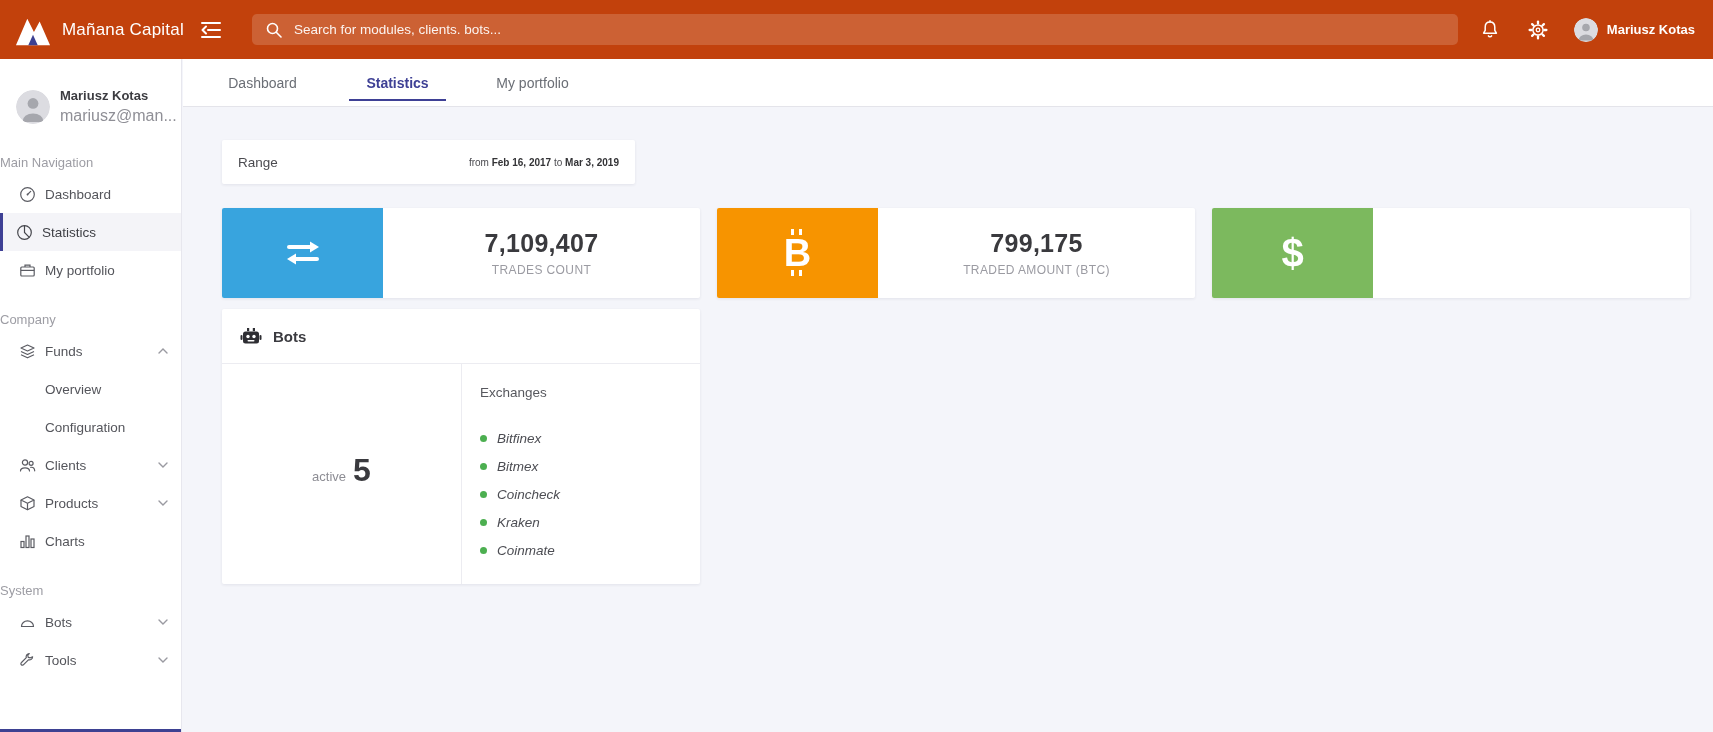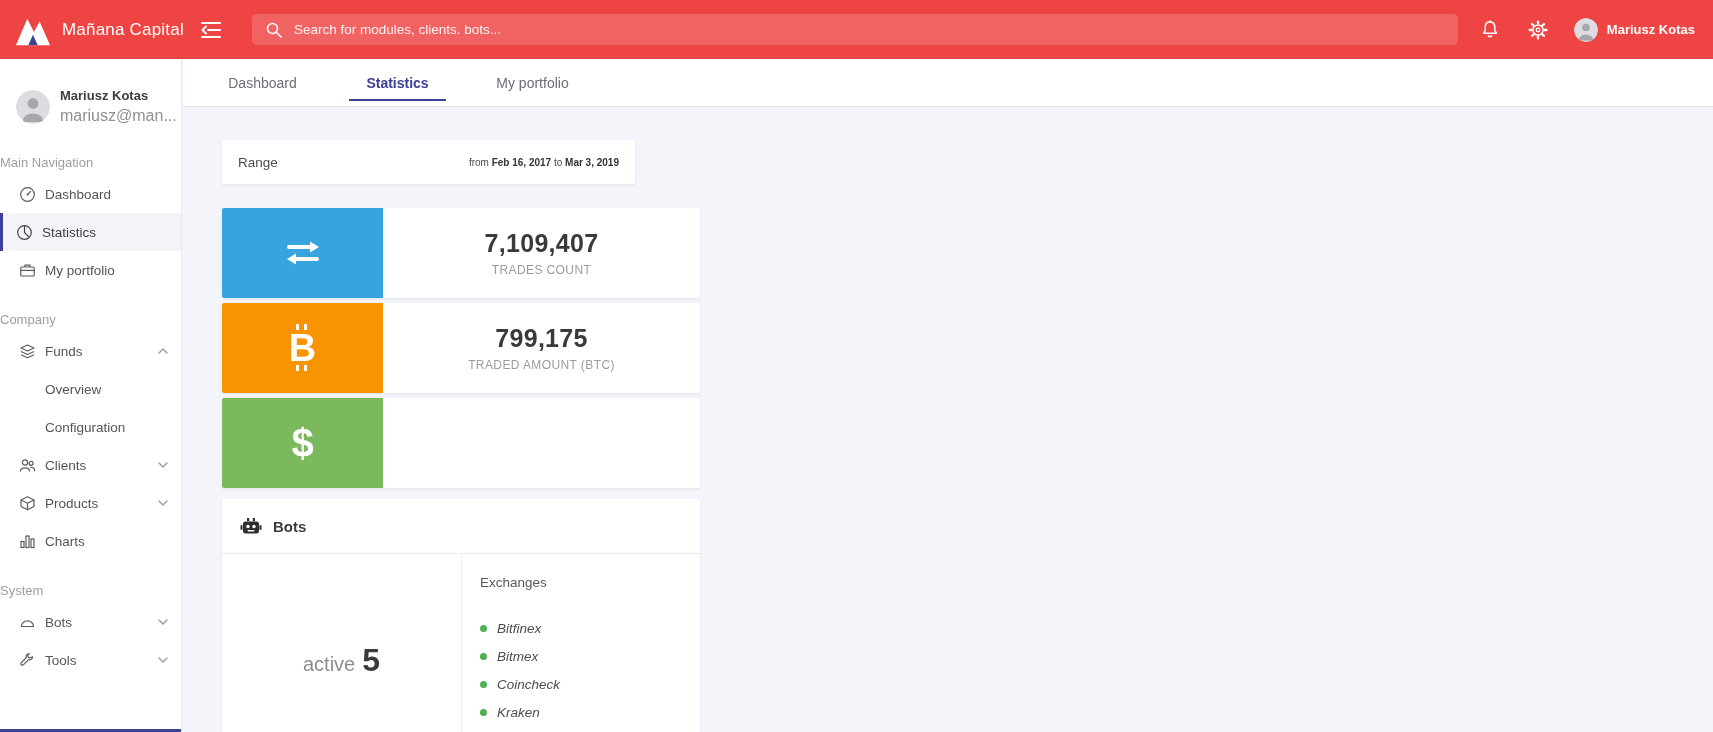--- a/index.html
+++ b/index.html
@@ -1,20 +1,20 @@
 <!DOCTYPE html>
 <html><head>
 <meta charset="utf-8">
 <style>
   * { box-sizing: border-box; margin: 0; padding: 0; }
   html,body { width:1713px; height:732px; font-family:"Liberation Sans", sans-serif; background:#f4f5fa; overflow:hidden; }
   body { position:relative; }
 
   
-  .navbar { position:absolute; top:0; left:0; right:0; height:59px; background:#ef4444; display:flex; align-items:center; z-index:20; }
+  .navbar { position:absolute; top:0; left:0; right:0; height:59px; background:#c2410c; display:flex; align-items:center; z-index:20; }
   .brand { display:flex; align-items:center; gap:9px; padding-left:13px; width:186px; cursor:pointer; }
   .brand-name { color:#fff; font-size:17px; letter-spacing:.2px; white-space:nowrap; }
   .menu-toggle { background:none; border:none; cursor:pointer; padding:6px; margin-left:6px; display:flex; }
   .search { margin-left:24px; width:1206px; height:31px; background:rgba(255,255,255,.17); border-radius:5px; display:flex; align-items:center; gap:11px; padding:0 13px; }
   .search input { flex:1; background:transparent; border:none; outline:none; color:#fff; font-size:13.5px; font-family:inherit; }
   .search input::placeholder { color:rgba(255,255,255,.93); }
   .nav-right { margin-left:auto; display:flex; align-items:center; gap:24px; padding-right:18px; }
   .icon-btn { background:none; border:none; cursor:pointer; display:flex; padding:2px; }
   .nav-user { display:flex; align-items:center; gap:9px; cursor:pointer; }
   .avatar { border-radius:50%; overflow:hidden; flex:0 0 auto; }
@@ -43,41 +43,41 @@
   .tab.active::after { content:""; position:absolute; left:19px; right:19px; bottom:5px; height:2px; background:#3e4095; }
   .content { padding:33px 0 0 39px; }
 
   .card { background:#fff; border-radius:2px; box-shadow:0 1px 3px rgba(40,40,80,.09); }
 
   .range-card { width:413px; height:44px; display:flex; align-items:center; justify-content:space-between; padding:0 16px; cursor:pointer; }
   .range-label { font-size:13.5px; color:#4b4b50; }
   .range-value { font-size:10px; color:#4b4b50; }
   .range-value b { color:#333336; }
 
-  .stats-row { display:flex; gap:5px; margin-top:24px;flex-direction:column; }
+  .stats-row { display:flex; gap:17px; margin-top:24px; }
   .stat-card { width:478px; height:90px; display:flex; overflow:hidden; }
   .stat-icon { width:161px; display:flex; align-items:center; justify-content:center; flex:0 0 auto; }
   .stat-icon.blue { background:#38a4de; }
   .stat-icon.orange { background:#f79400; }
   .stat-icon.green { background:#7cb95e; }
   .stat-body { flex:1; display:flex; flex-direction:column; align-items:center; justify-content:center; gap:5px; }
   .stat-value { font-size:25px; font-weight:600; color:#3a3a3e; letter-spacing:.3px; }
   .stat-label { font-size:12px; color:#9b9ba2; letter-spacing:.4px; }
 
   .btc { position:relative; font-size:38px; font-weight:bold; color:#fff; line-height:1; }
   .btc .tk { position:absolute; width:3.5px; height:6px; background:#fff; }
   .btc .tk.a { top:-5px; left:7px; } .btc .tk.b { top:-5px; left:15px; }
   .btc .tk.c { bottom:-4px; left:7px; } .btc .tk.d { bottom:-4px; left:15px; }
   .dollar { font-size:40px; font-weight:bold; color:#fff; line-height:1; }
 
   .bots-card { width:478px; margin-top:11px; margin-bottom:30px; }
   .bots-header { height:55px; display:flex; align-items:center; gap:11px; padding:0 18px; border-bottom:1px solid #ececf1; font-size:15px; font-weight:bold; color:#3b3b40; }
   .bots-body { display:flex; }
   .bots-left { width:50%; display:flex; align-items:baseline; justify-content:center; gap:7px; padding-top:88px; }
-  .active-label { font-size:20px; color:#8d8d94; }
+  .active-label { font-size:13px; color:#8d8d94; }
   .active-count { font-size:32px; font-weight:bold; color:#3a3a3e; }
   .bots-right { width:50%; border-left:1px solid #ececf1; padding:21px 10px 20px 18px; }
   .exchanges-title { font-size:13.5px; color:#57585e; margin-bottom:24px; }
   .exchange-item { display:flex; align-items:center; gap:10px; font-size:13.5px; color:#4c4d53; padding:6.5px 0;font-style:italic; }
   .dot { width:7px; height:7px; border-radius:50%; background:#4caf50; flex:0 0 auto; }
 </style>
 </head>
 <body>
 
 <header class="navbar">

